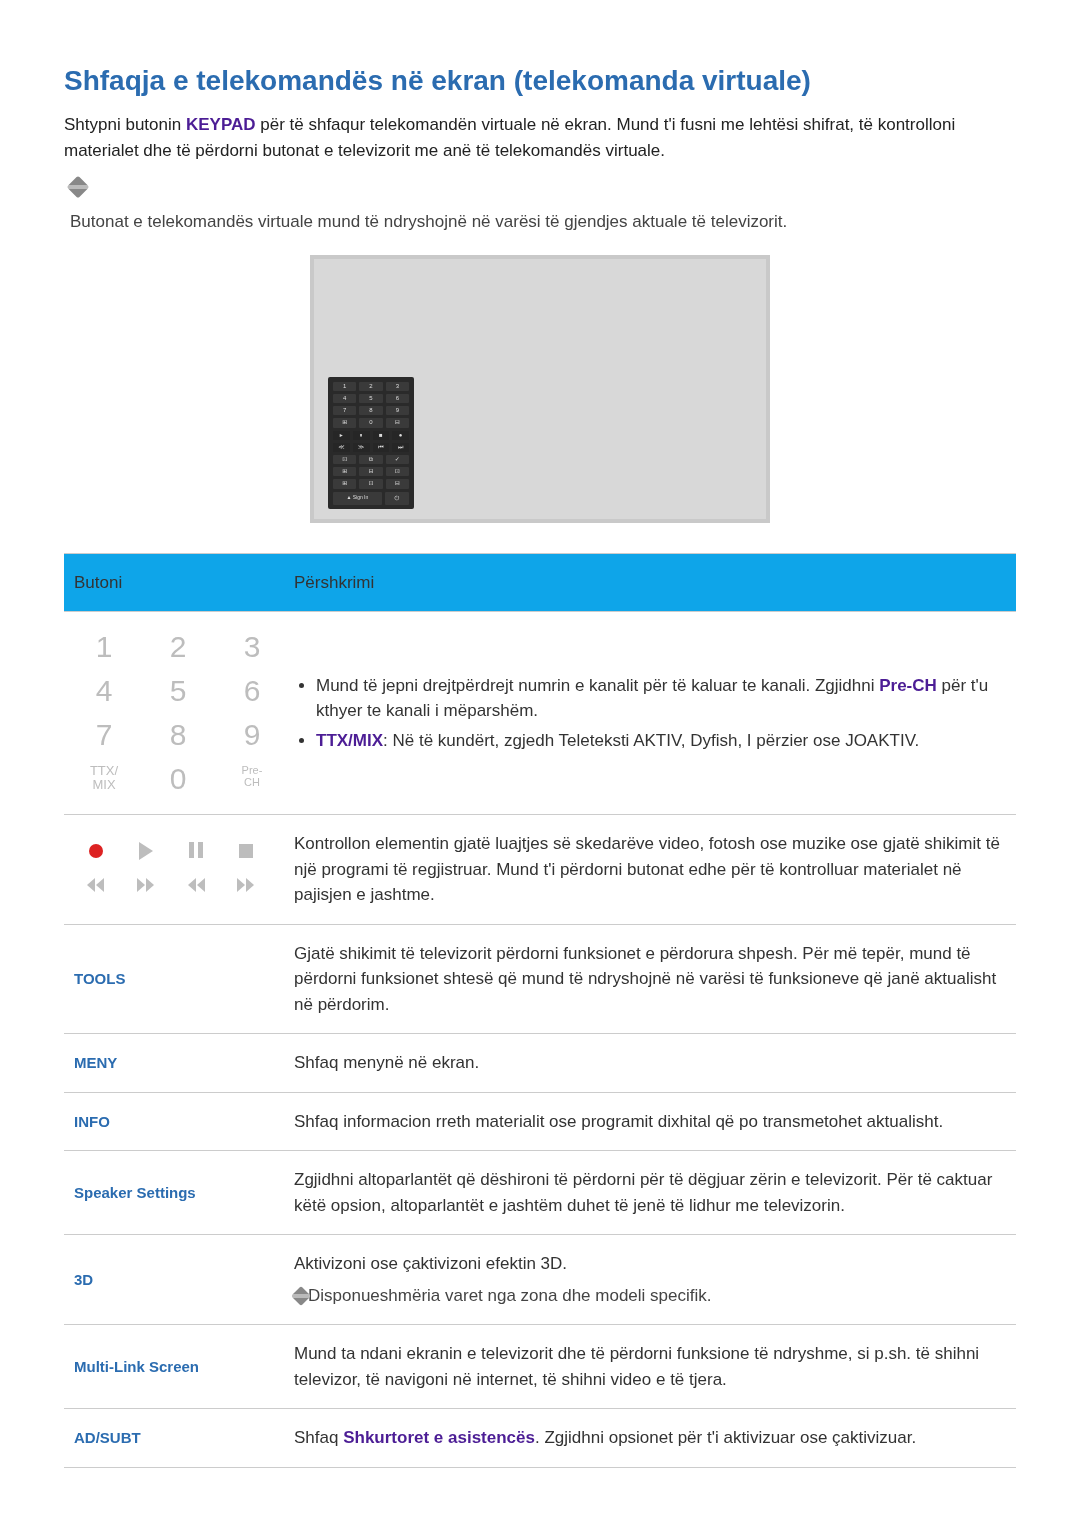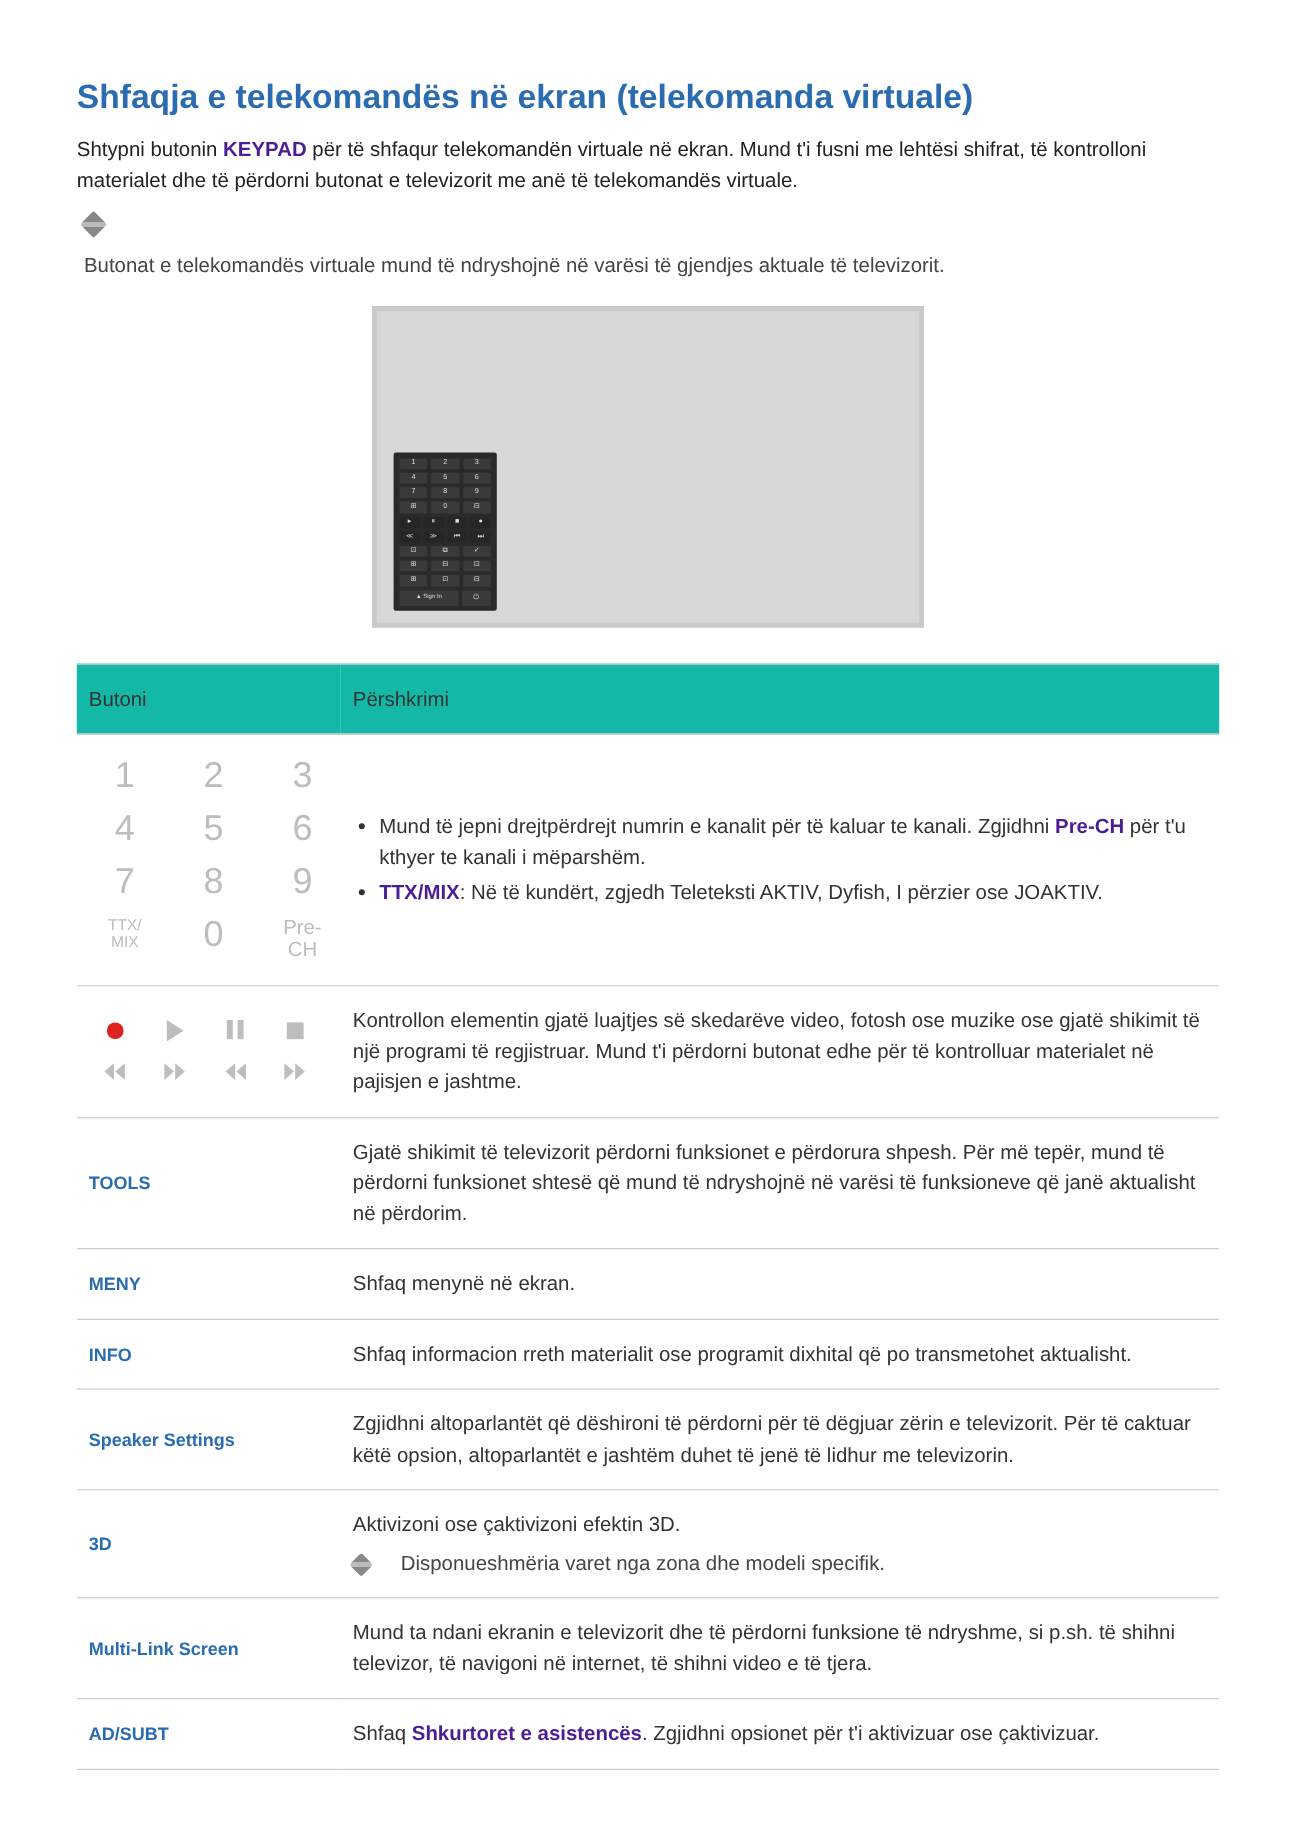--- a/index.html
+++ b/index.html
@@ -69,47 +69,47 @@
     border-top: 1px solid #ccc;
     border-bottom: 1px solid #ccc;
     padding: 16px 10px;
     text-align: left;
     vertical-align: middle;
     font-size: 17px;
   }
   table.spec th {
     font-weight: normal;
     color: #333;
-    background: #14b8a6;
+    background: #0ea5e9;
   }
   .col-btn { width: 190px; }
   .btn-label { color:#2b6cb0; font-weight:bold; font-size:15px; }
   ul.desc-list { list-style: disc; padding-left: 22px; }
   ul.desc-list li { margin: 4px 0; }
   .inline-note {
-    display:flex; align-items:center; gap:26px; margin-top:6px; color:#444;
+    display:flex; align-items:center; gap:0; margin-top:6px; color:#444;
   }
   .inline-note .pencil-icon { width:14px; height:14px; flex:0 0 14px; }
 
   
   .big-keypad {
     display:grid;
     grid-template-columns: repeat(3, 44px);
     gap: 14px 30px;
     padding: 4px 0 4px 8px;
   }
   .big-key {
     font-size: 30px;
     color:#bdbdbd;
     text-align:center;
     font-family: Arial, sans-serif;
     line-height:1;
   }
   .big-key.small { font-size:13px; line-height:1.1; }
-  .big-key.pch { font-size:17px; }
+  .big-key.pch { font-size:11px; }
 
   
   .play-grid {
     display:grid;
     grid-template-columns: repeat(4, 32px);
     gap: 18px 18px;
     padding: 4px 0 4px 6px;
     align-items:center;
     justify-items:center;
   }

